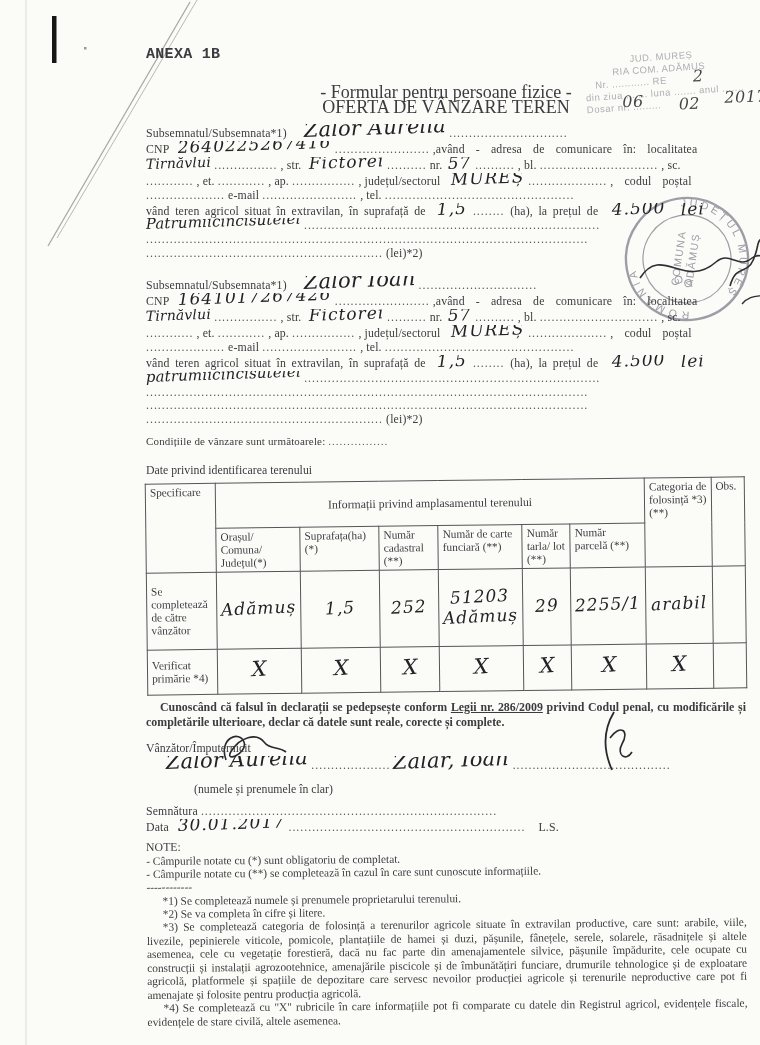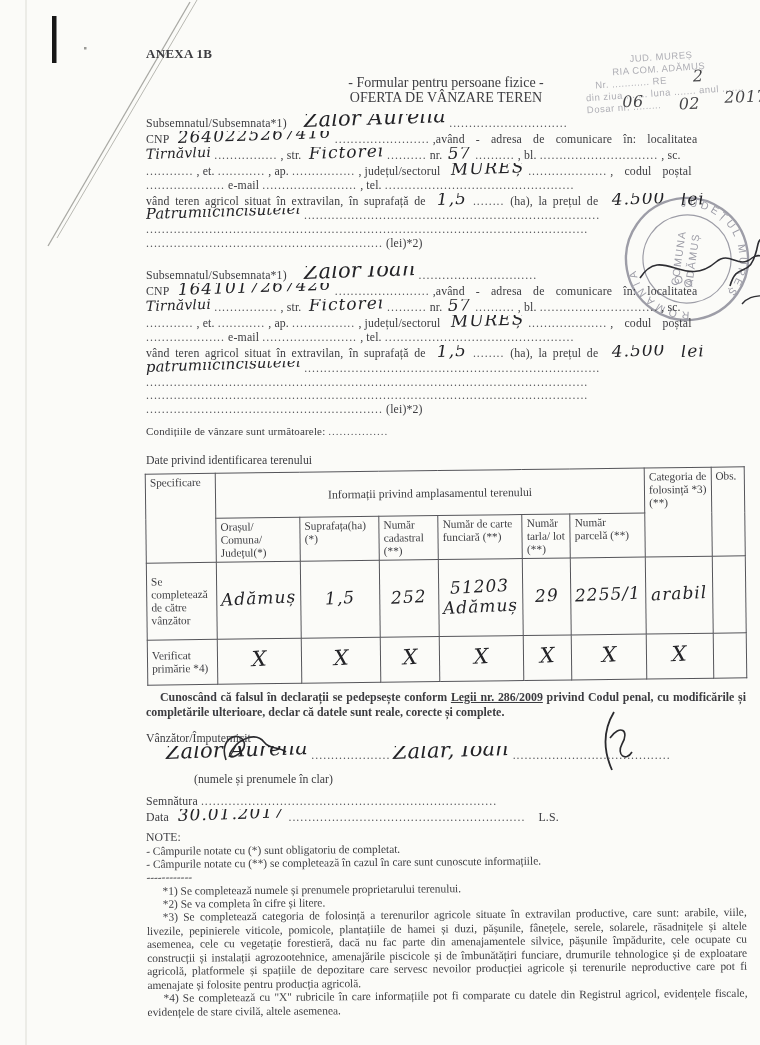--- a/index.html
+++ b/index.html
@@ -1,23 +1,23 @@
 <!DOCTYPE html>
 <html><head>
 <meta charset="utf-8">
 <style>
   html,body{margin:0;padding:0;}
   body{width:760px;height:1045px;background:#f4f4f1;}
   .page{position:relative;width:760px;height:1045px;background:#fbfbf8;overflow:hidden;
         font-family:"Liberation Serif",serif;color:#3c3c40;}
   .content{position:absolute;left:146px;top:46px;width:600px;}
-  .anexa-title{font-weight:bold;font-size:13px;letter-spacing:.3px;}
+  .anexa-title{font-weight:bold;font-size:15px;letter-spacing:.3px;font-family:Liberation Mono, monospace;}
   .anexa-sub{font-weight:bold;font-size:12.5px;margin-left:10px;}
   .u{text-decoration:underline;}
-  .form-type{text-align:center;font-size:14px;margin-top:13px;line-height:15px;}
+  .form-type{text-align:center;font-size:18px;margin-top:22px;line-height:15px;}
   .form-section{margin-top:9px;}
   .s2{margin-top:15px;}
   .fline{white-space:nowrap;overflow:hidden;font-size:11.8px;line-height:13.9px;letter-spacing:.15px;}
   .dt{letter-spacing:1px;color:#5a5a5e;}
   .spread{word-spacing:8px;}
   .spread-sm{word-spacing:2.5px;}
   .hw{display:inline-block;height:12px;line-height:12px;overflow:visible;
       font-family:"DejaVu Serif",serif;font-style:italic;color:#232327;
       transform:rotate(-2deg);transform-origin:left bottom;white-space:nowrap;}
   .hw-lg{font-size:21px;}

